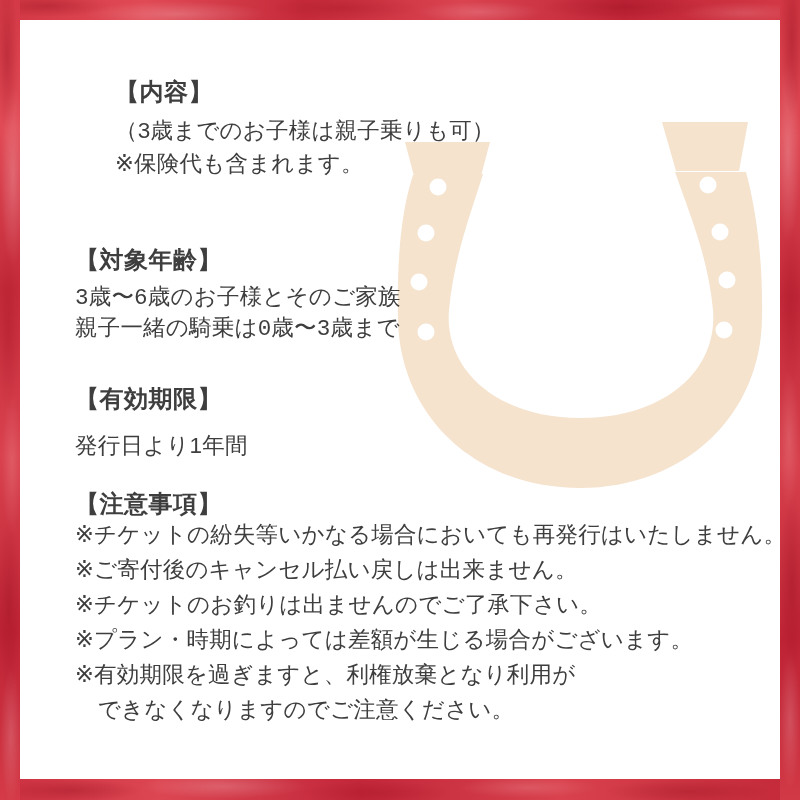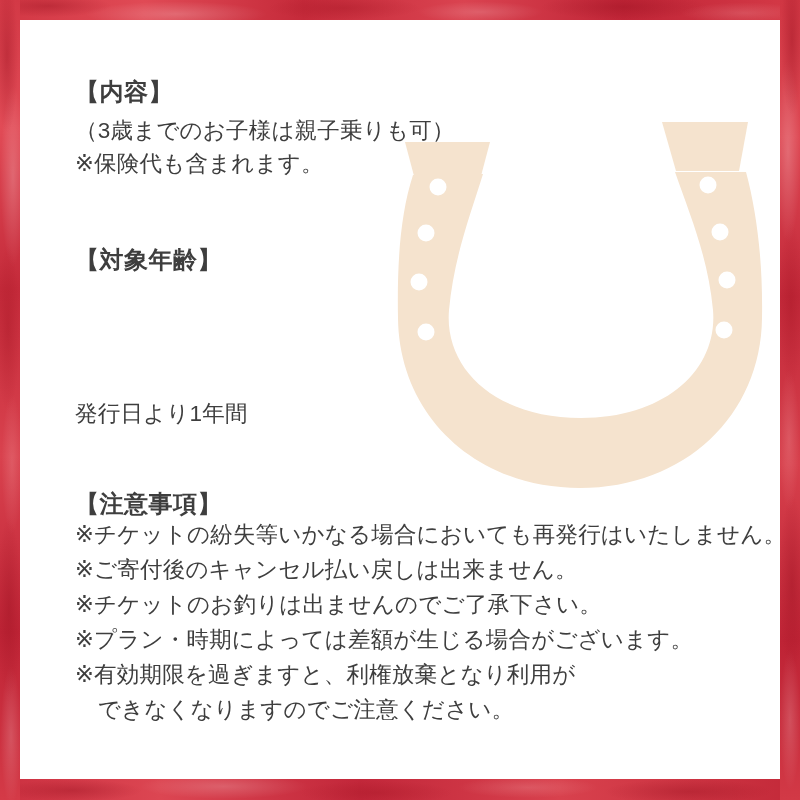--- a/index.html
+++ b/index.html
@@ -48,21 +48,21 @@
       linear-gradient(180deg,#d03643,#de4853 17%,#c22839 37%,#d7404c 58%,#be2335 80%,#d23946);}
   
   .content{position:absolute;left:20px;top:20px;right:20px;bottom:21px;background:var(--bg,#fff);}
   .horseshoe-svg{position:absolute;left:0;top:0;width:800px;height:800px;pointer-events:none;}
   .hs-fill{fill:var(--beige,#f5e3ce);}
   .hs-hole{fill:var(--bg,#ffffff);}
   .sec{position:absolute;left:55px;white-space:nowrap;z-index:2;}
   .heading{margin:0;font-size:24px;line-height:32px;font-weight:600;letter-spacing:.5px;}
   .body{margin:0;}
   .line{font-size:22.5px;line-height:32.5px;letter-spacing:.2px;}
-  .s1{top:56px;}  .s1 .body{margin-top:7px;}
+  .s1{top:56px;margin-left:40px;}  .s1 .body{margin-top:7px;}
   .s2{top:226px;font-family:Liberation Mono, monospace;} .s2 .body{margin-top:5px;}  .s2 .line{line-height:31px;}
   .s3{top:363px;} .s3 .body{margin-top:15px;}
   .s4{top:468px;} .s4 .body{margin-top:-3px;} .s4 .line{line-height:35px;}
 </style>
 </head>
 <body>
 
 <div>
   <div class="bstrip bs-top"></div>
   <div class="bstrip bs-bottom"></div>
@@ -102,23 +102,28 @@
   <section class="sec s1">
     <h2 class="heading">【内容】</h2>
     <div class="body">
       <div class="line">（3歳までのお子様は親子乗りも可）</div>
       <div class="line">※保険代も含まれます。</div>
     </div>
   </section>
 
   <section class="sec s2">
     <h2 class="heading">【対象年齢】</h2>
+    <div class="body">
+      <div class="line">3歳〜6歳のお子様とそのご家族</div>
+      <div class="line">親子一緒の騎乗は0歳〜3歳まで</div>
+    </div>
   </section>
 
   <section class="sec s3">
+    <h2 class="heading">【有効期限】</h2>
     <div class="body">
       <div class="line">発行日より1年間</div>
     </div>
   </section>
 
   <section class="sec s4">
     <h2 class="heading">【注意事項】</h2>
     <div class="body">
       <div class="line">※チケットの紛失等いかなる場合においても再発行はいたしません。</div>
       <div class="line">※ご寄付後のキャンセル払い戻しは出来ません。</div>

